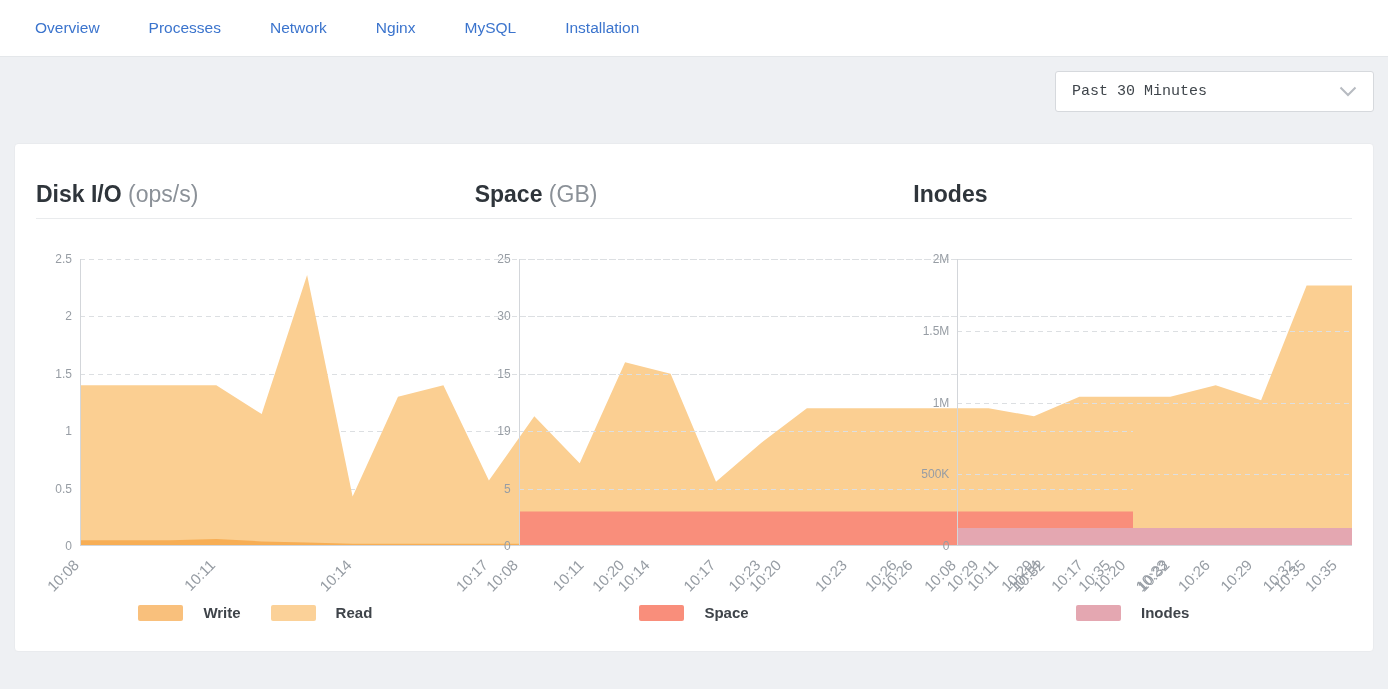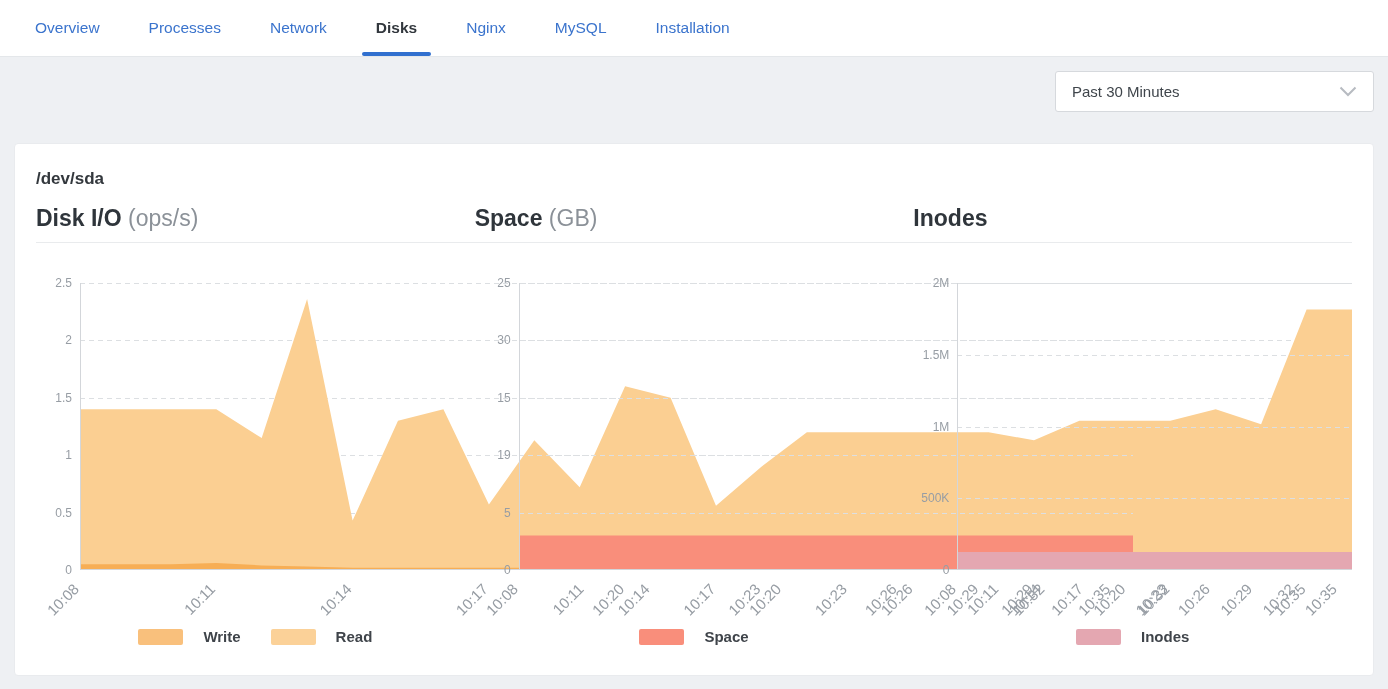--- a/index.html
+++ b/index.html
@@ -22,21 +22,21 @@
   .tab.active::after {
     content:""; position:absolute; left:0; right:0; bottom:0; height:4px;
     background:#3170cf; border-radius:2px;
   }
   
   .toolbar { height:86px; position:relative; }
   .select {
     position:absolute; top:14px; right:14px; width:319px; height:41px;
     background:#fff; border:1px solid #d6d9dd; border-radius:3px;
     display:flex; align-items:center; justify-content:space-between;
-    padding:0 16px; font-size:15px; color:#3f454b; cursor:pointer;
+    padding:0 16px; font-size:15px; color:#3f454b; cursor:pointer;font-family:Liberation Mono, monospace;
   }
   .chev { display:flex; align-items:center; }
   
   .card {
     margin:0 14px; background:#fff; border:1px solid #e9ebee; border-radius:4px;
     padding:21px 21px 30px 21px;
   }
   .disk-title { font-size:17px; font-weight:700; margin-top:4px; }
   .chart-titles { display:flex; margin-top:16px; }
   .chart-titles .ct { flex:1; font-size:23px; font-weight:700; color:#2f353b; }
@@ -65,39 +65,37 @@
   .swatch { width:45px; height:16px; border-radius:2px; }
   .legend-label { font-size:15px; font-weight:700; color:#3f444a; }
 </style>
 </head>
 <body>
 
 <div class="tabbar">
     <div class="tab">Overview</div>
     <div class="tab">Processes</div>
     <div class="tab">Network</div>
-    <div class="tab active">Disks</div>
     <div class="tab">Nginx</div>
     <div class="tab">MySQL</div>
     <div class="tab">Installation</div>
   </div>
 
 <div class="toolbar">
   <div class="select">
     <span>Past 30 Minutes</span>
     <span class="chev">
       <svg width="18" height="11" viewBox="0 0 18 11">
         <polyline points="1.5,1.5 9,9 16.5,1.5" fill="none" stroke="#b7bbc1" stroke-width="2"></polyline>
       </svg>
     </span>
   </div>
 </div>
 
 <div class="card">
-  <div class="disk-title">/dev/sda</div>
   <div class="chart-titles">
       <div class="ct"><span>Disk I/O</span><span class="unit"> (ops/s)</span></div>
       <div class="ct"><span>Space</span><span class="unit"> (GB)</span></div>
       <div class="ct"><span>Inodes</span></div>
     </div>
   <div class="divider"></div>
   <div class="charts">
       <div class="chart">
         <div class="chart-body">
           <div class="ylabels">

